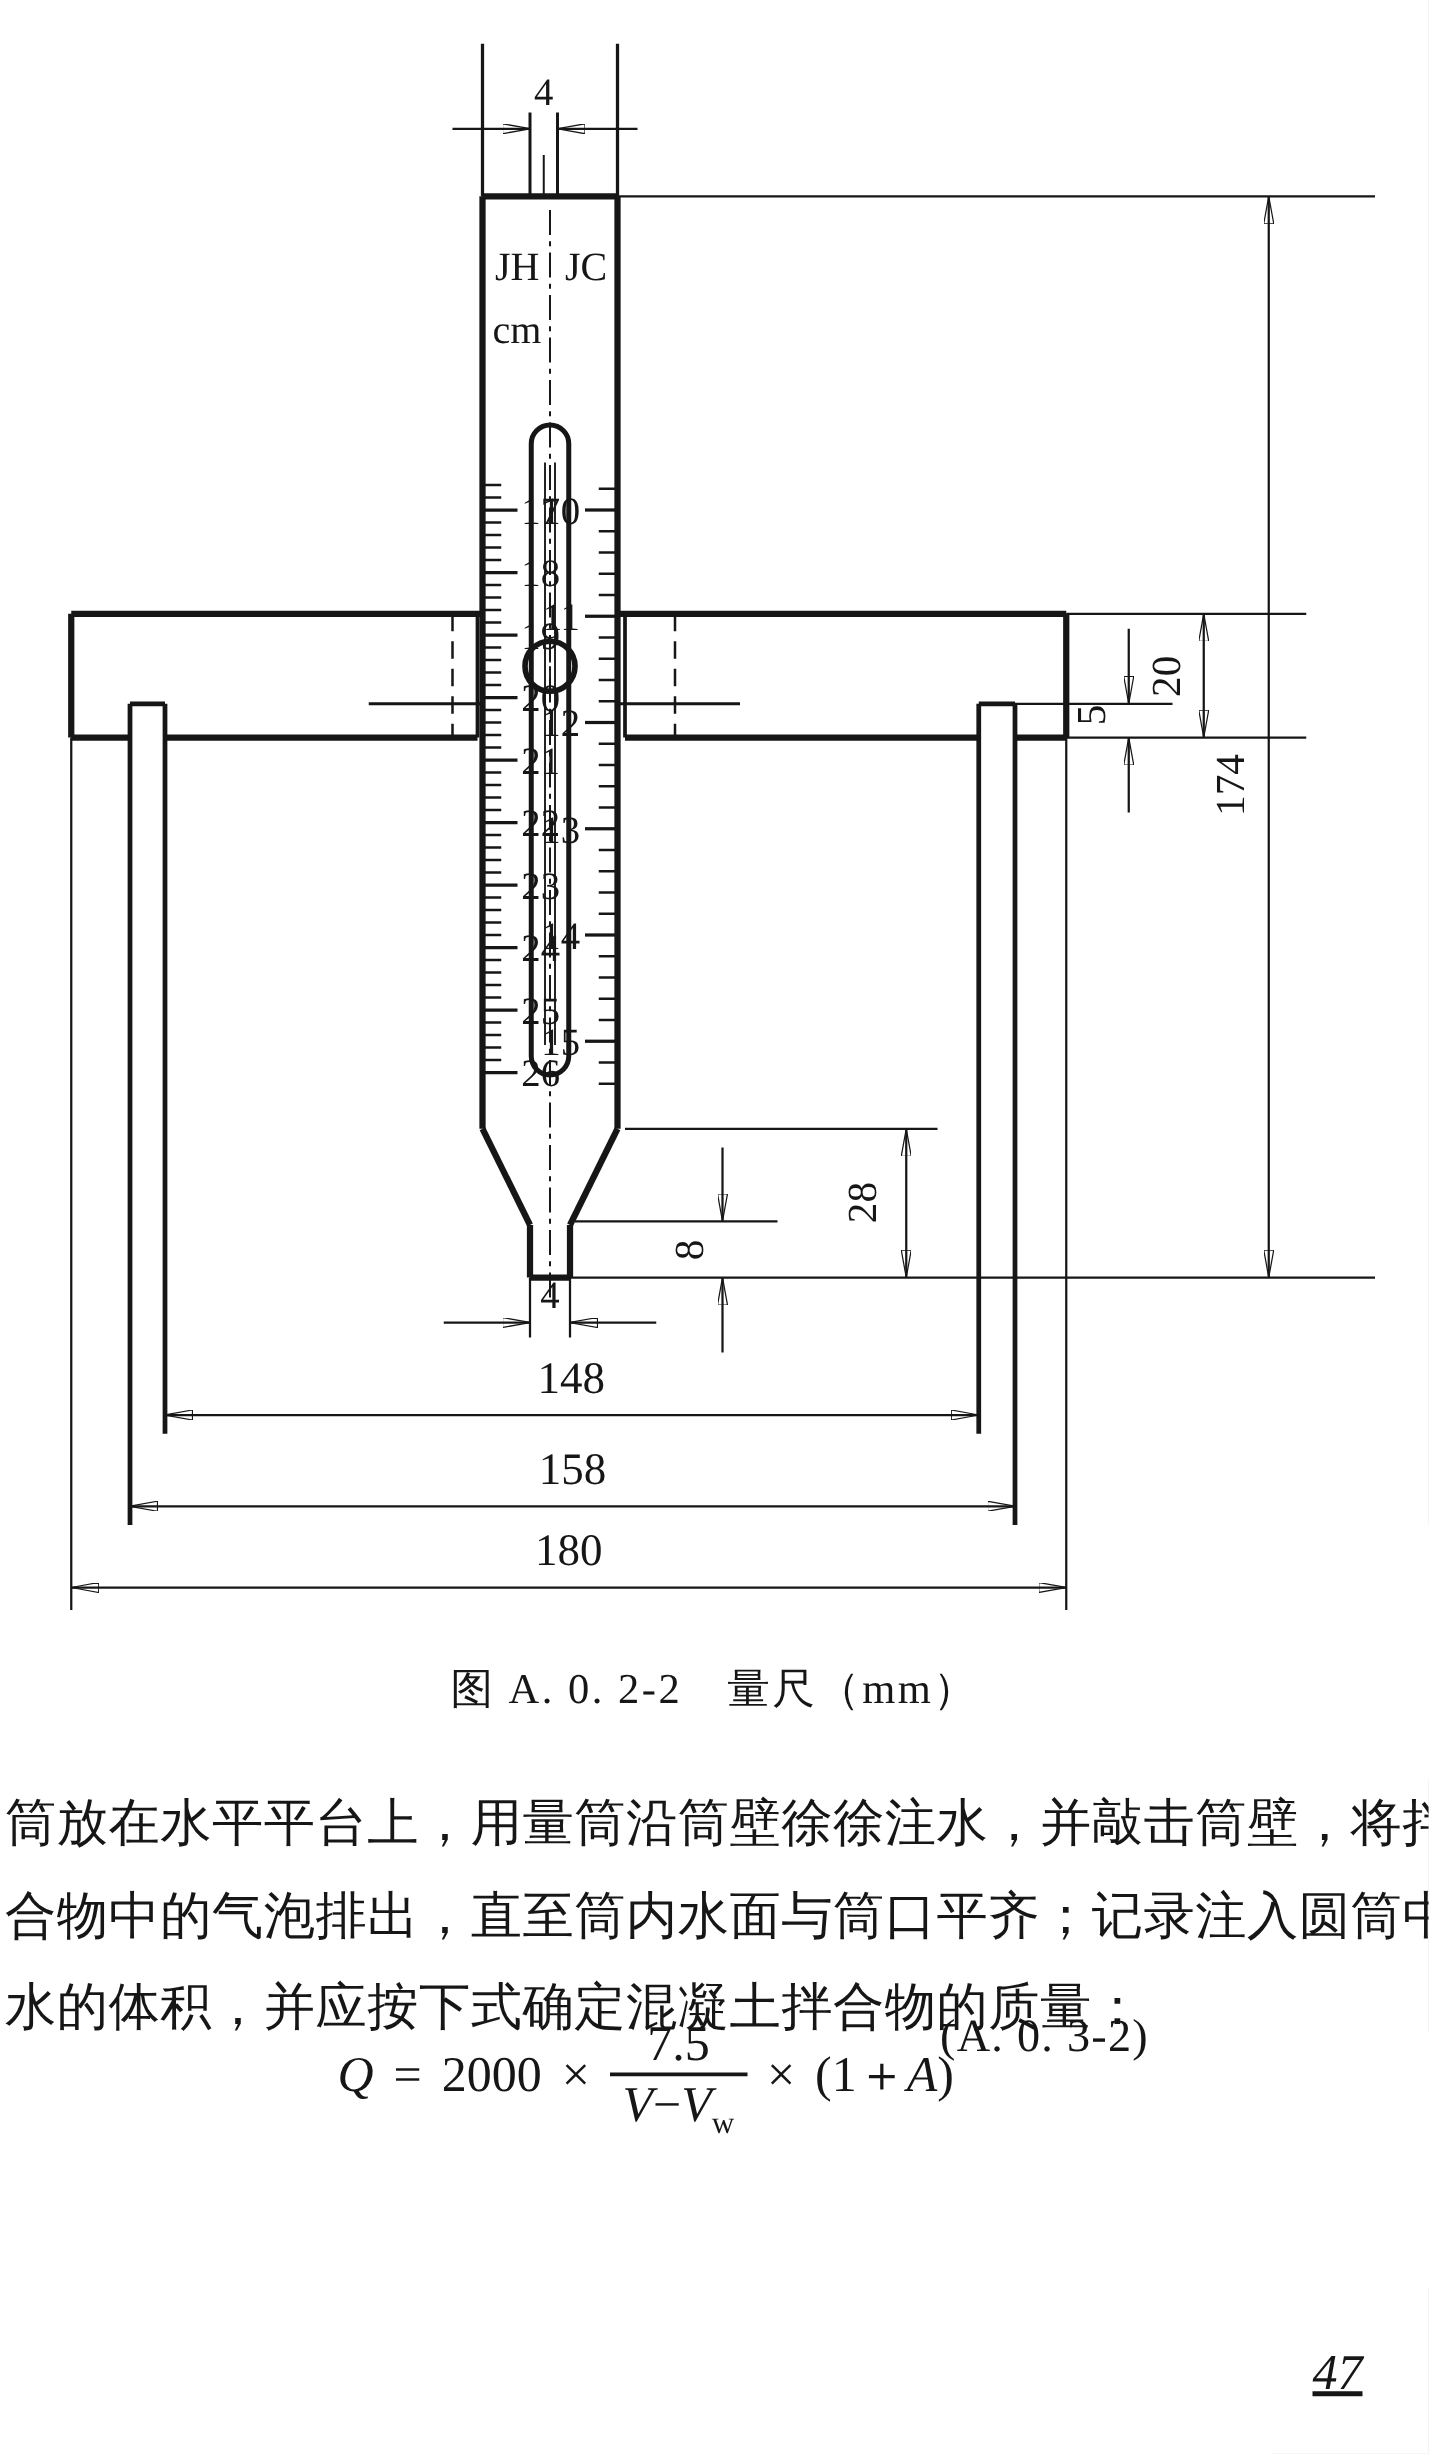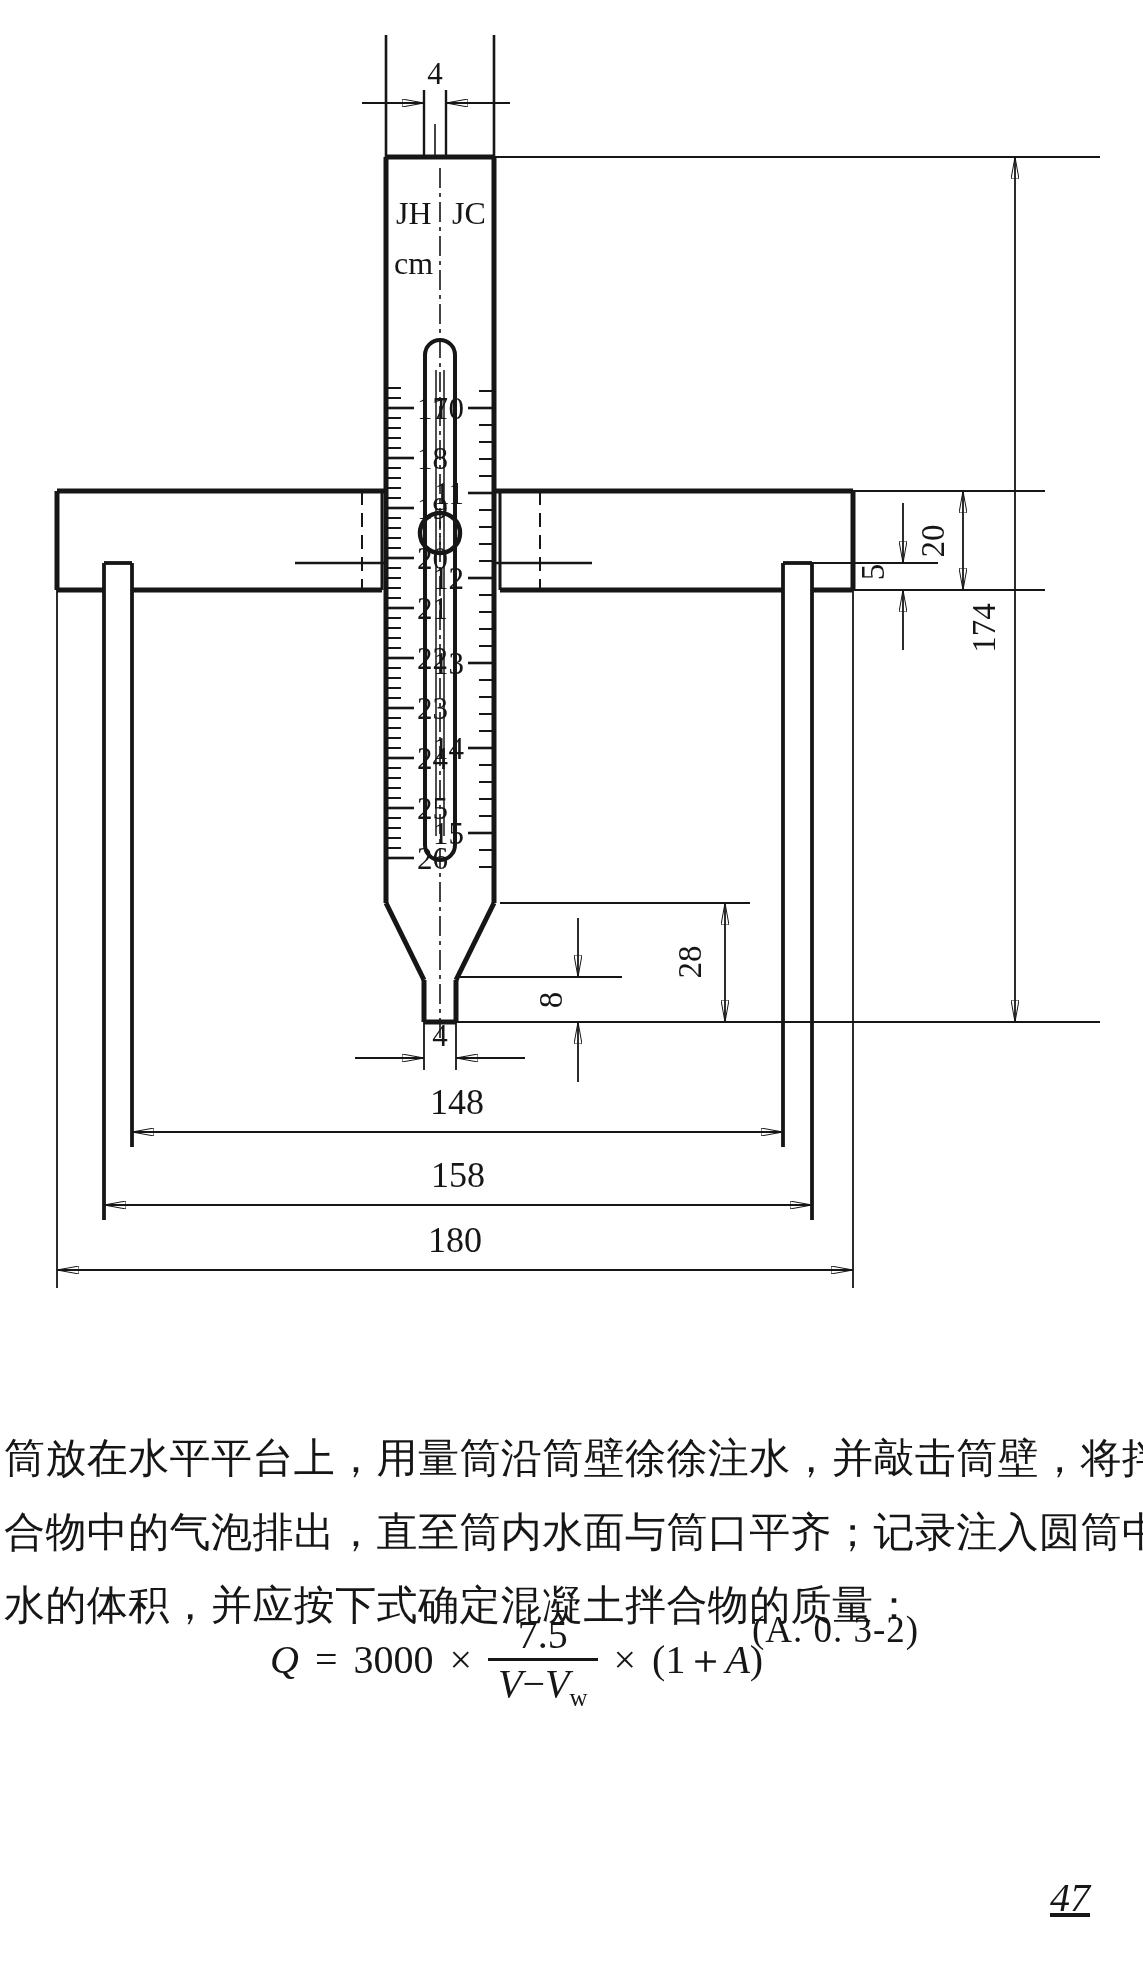--- a/index.html
+++ b/index.html
@@ -303,31 +303,32 @@
       <line class="w-thin" x1="104" y1="1205" x2="812" y2="1205" marker-start="url(#arr)" marker-end="url(#arr)"></line>
       <text class="dim-label-lg" x="458" y="1187">158</text>
     </g>
 
     <g>
       <line class="w-thin" x1="57" y1="1270" x2="853" y2="1270" marker-start="url(#arr)" marker-end="url(#arr)"></line>
       <text class="dim-label-lg" x="455" y="1252">180</text>
     </g>
   </svg>
 
+  <div class="caption">图 A. 0. 2-2　量尺（mm）</div>
 
   <div class="para">
     <div>筒放在水平平台上，用量筒沿筒壁徐徐注水，并敲击筒壁，将拌</div>
     <div>合物中的气泡排出，直至筒内水面与筒口平齐；记录注入圆筒中</div>
     <div>水的体积，并应按下式确定混凝土拌合物的质量：</div>
   </div>
 
   <div class="formula-wrap">
     <span class="it">Q</span>
     <span>=</span>
-    <span>3000</span>
+    <span>2000</span>
     <span>×</span>
     <span class="frac">
       <span class="num">7.5</span>
       <span class="den">
           <span class="it">V</span>
           <span>−</span>
           <span class="it">V</span>
           <span class="den-sub">w</span>
         </span>
     </span>

